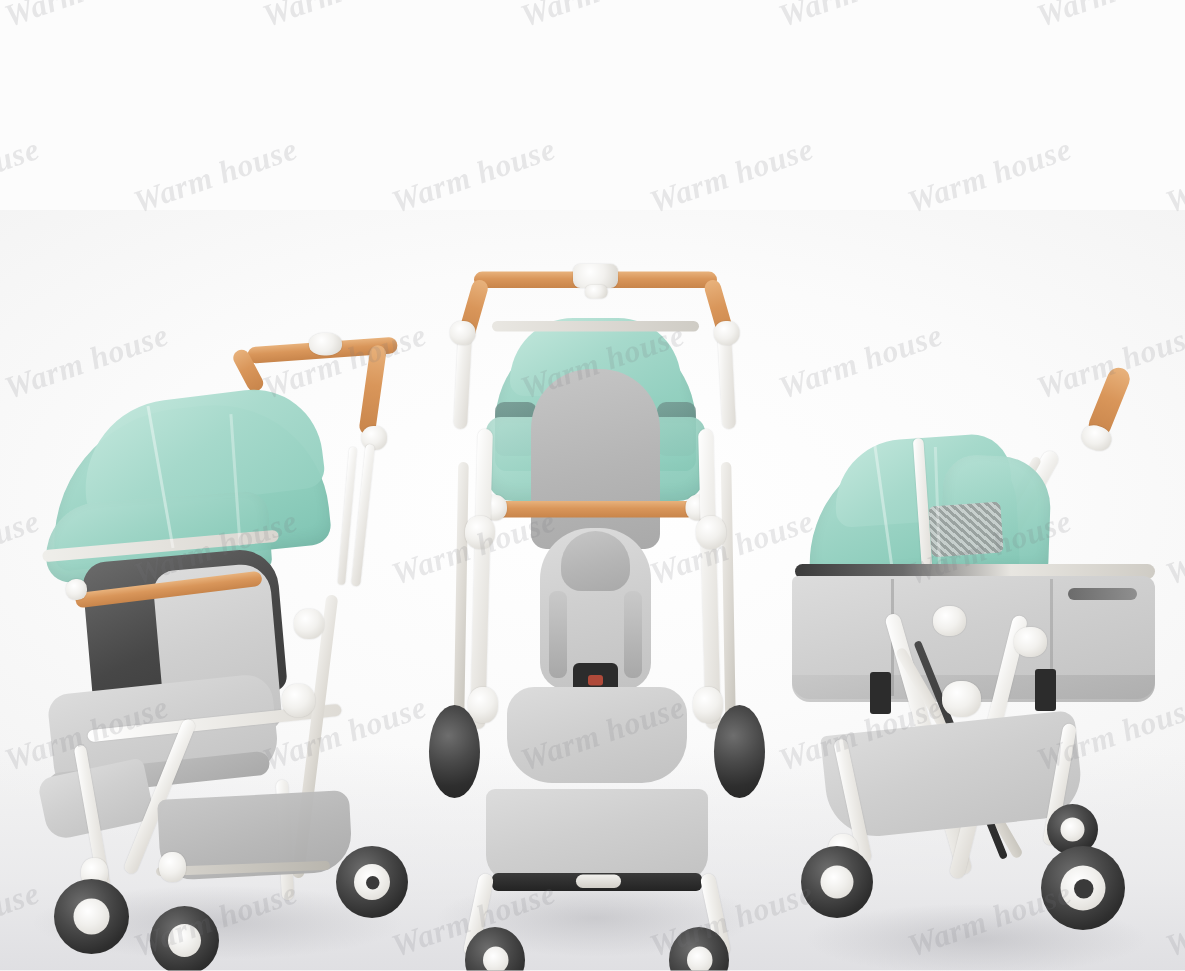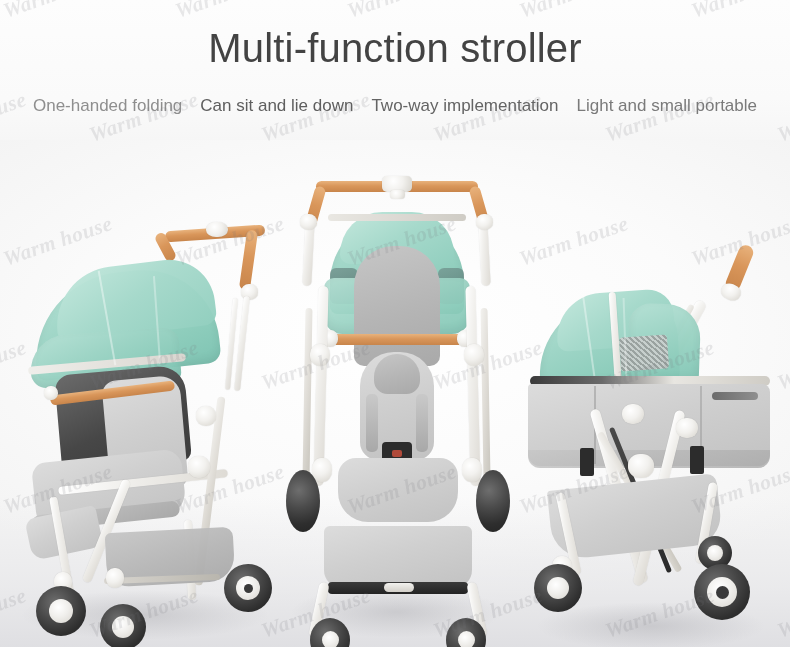--- a/index.html
+++ b/index.html
@@ -312,29 +312,20 @@
 
       <div class="part tire" style="left:182px;top:300px;width:34px;height:34px;"></div>
       <div class="part hub" style="left:191px;top:309px;width:16px;height:16px;"></div>
 
       <div class="part tire" style="left:178px;top:328px;width:56px;height:56px;"></div>
       <div class="part hub" style="left:191px;top:341px;width:30px;height:30px;"></div>
       <div class="part hubcore" style="left:200px;top:350px;width:13px;height:13px;"></div>
     </div>
   </div>
 
-  <div class="header">
-    <div class="title">Multi-function stroller</div>
-    <div class="feature-row">
-      <div class="feature f0">One-handed folding</div>
-      <div class="feature f1">Can sit and lie down</div>
-      <div class="feature f2">Two-way implementation</div>
-      <div class="feature f3">Light and small portable</div>
-    </div>
-  </div>
 
   <div class="wm-layer" id="wm-layer">
       <div class="wm" style="left: 0px; top: 0px; color: rgba(120, 120, 125, 0.16); transform: rotate(-19deg);">Warm house</div>
       <div class="wm" style="left: 172px; top: 0px; color: rgba(120, 120, 125, 0.16); transform: rotate(-19deg);">Warm house</div>
       <div class="wm" style="left: 344px; top: 0px; color: rgba(120, 120, 125, 0.16); transform: rotate(-19deg);">Warm house</div>
       <div class="wm" style="left: 516px; top: 0px; color: rgba(120, 120, 125, 0.16); transform: rotate(-19deg);">Warm house</div>
       <div class="wm" style="left: 688px; top: 0px; color: rgba(120, 120, 125, 0.16); transform: rotate(-19deg);">Warm house</div>
       <div class="wm" style="left: -86px; top: 124px; color: rgba(120, 120, 125, 0.16); transform: rotate(-19deg);">Warm house</div>
       <div class="wm" style="left: 86px; top: 124px; color: rgba(120, 120, 125, 0.16); transform: rotate(-19deg);">Warm house</div>
       <div class="wm" style="left: 258px; top: 124px; color: rgba(120, 120, 125, 0.16); transform: rotate(-19deg);">Warm house</div>

